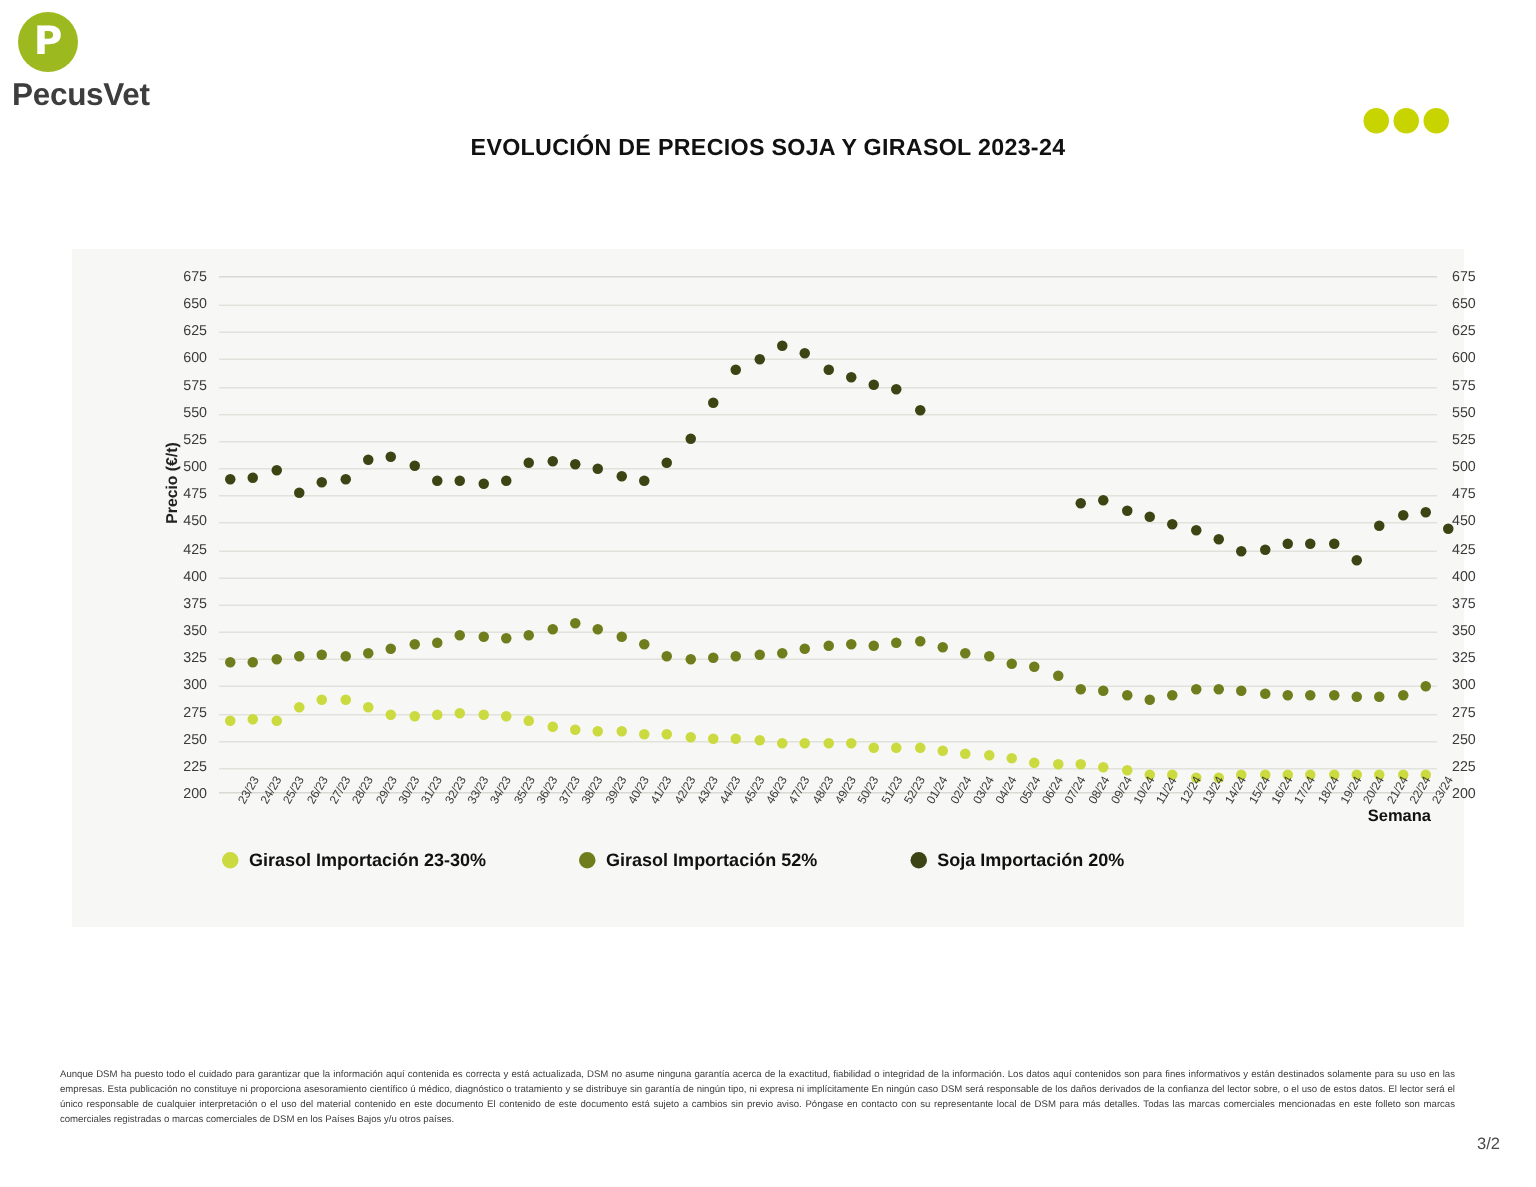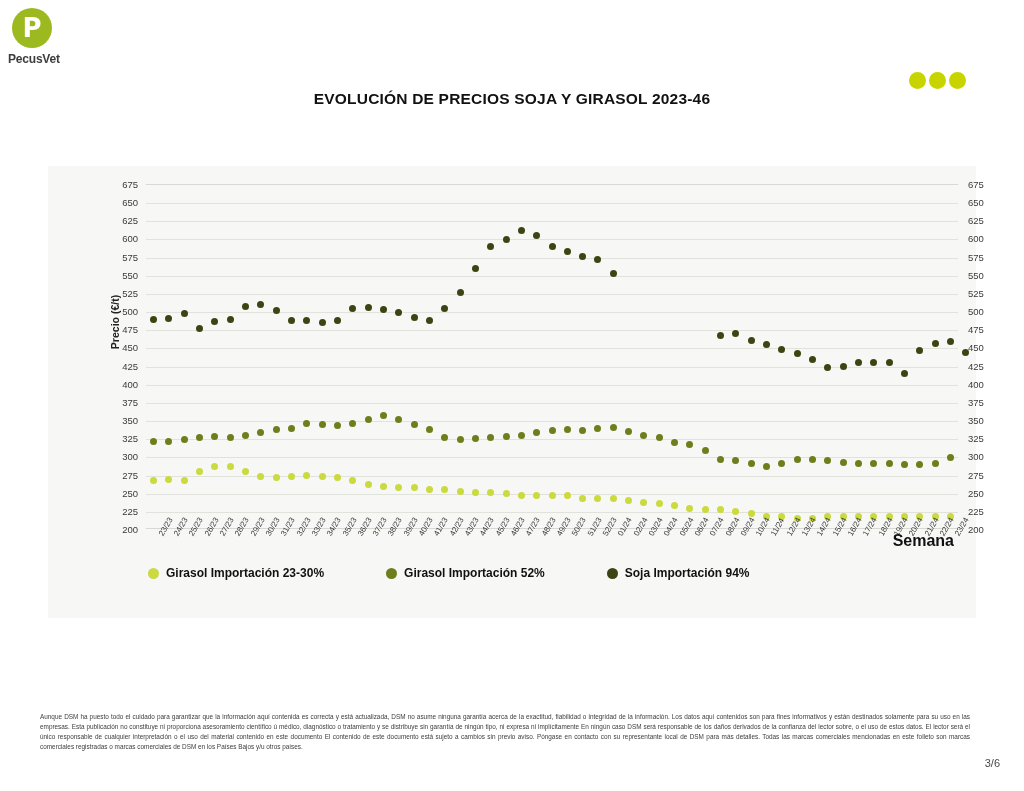--- a/index.html
+++ b/index.html
@@ -36,21 +36,21 @@
     left: 0; top: 0; right: 0; bottom: 0;
     color: #ffffff;
     font-size: 26px;
     font-weight: bold;
     line-height: 40px;
     text-align: center;
     font-family: "DejaVu Sans", sans-serif;
   }
   .logo-text {
     margin-top: 4px;
-    font-size: 12px;
+    font-size: 21px;
     font-weight: bold;
     color: #3d3d3d;
     letter-spacing: -0.2px;
   }
   .dots {
     position: absolute;
     right: 58px;
     top: 72px;
     display: flex;
     gap: 3px;
@@ -149,21 +149,21 @@
     color: #3a3a3a;
     transform: rotate(-60deg);
     transform-origin: left top;
     white-space: nowrap;
     letter-spacing: -0.1px;
   }
   .semana-label {
     position: absolute;
     right: 22px;
     bottom: 68px;
-    font-size: 16px;
+    font-size: 11px;
     font-weight: bold;
     color: #111;
   }
   .legend {
     position: absolute;
     left: 100px;
     right: 20px;
     bottom: 38px;
     display: flex;
     gap: 62px;
@@ -211,21 +211,21 @@
   </div>
   <div class="logo-text">PecusVet</div>
 </div>
 
 <div class="dots">
   <span></span>
   <span></span>
   <span></span>
 </div>
 
-<div class="page-title">EVOLUCIÓN DE PRECIOS SOJA Y GIRASOL 2023-46</div>
+<div class="page-title">EVOLUCIÓN DE PRECIOS SOJA Y GIRASOL 2023-24</div>
 
 <div class="chart-panel">
   <div class="plot-wrap">
     <div class="y-axis-title">Precio (€/t)</div>
     <div class="plot-area" id="plot-area">
         <div class="ytick-left" style="top: 339px; left: -48px;">200</div>
         <div class="ytick-right" style="top: 339px; left: 822px;">200</div>
         <div class="gridline" style="top: 326.842px;"></div>
         <div class="ytick-left" style="top: 320.842px; left: -48px;">225</div>
         <div class="ytick-right" style="top: 320.842px; left: 822px;">225</div>
@@ -500,19 +500,19 @@
       <div class="legend-item">
         <span class="legend-swatch" style="background: rgb(202, 218, 63);"></span>
         <span>Girasol Importación 23-30%</span>
       </div>
       <div class="legend-item">
         <span class="legend-swatch" style="background: rgb(111, 125, 28);"></span>
         <span>Girasol Importación 52%</span>
       </div>
       <div class="legend-item">
         <span class="legend-swatch" style="background: rgb(61, 68, 19);"></span>
-        <span>Soja Importación 94%</span>
+        <span>Soja Importación 20%</span>
       </div>
     </div>
 </div>
 
 <div class="footer">Aunque DSM ha puesto todo el cuidado para garantizar que la información aquí contenida es correcta y está actualizada, DSM no asume ninguna garantía acerca de la exactitud, fiabilidad o integridad de la información. Los datos aquí contenidos son para fines informativos y están destinados solamente para su uso en las empresas. Esta publicación no constituye ni proporciona asesoramiento científico ú médico, diagnóstico o tratamiento y se distribuye sin garantía de ningún tipo, ni expresa ni implícitamente En ningún caso DSM será responsable de los daños derivados de la confianza del lector sobre, o el uso de estos datos. El lector será el único responsable de cualquier interpretación o el uso del material contenido en este documento El contenido de este documento está sujeto a cambios sin previo aviso. Póngase en contacto con su representante local de DSM para más detalles. Todas las marcas comerciales mencionadas en este folleto son marcas comerciales registradas o marcas comerciales de DSM en los Países Bajos y/u otros países.</div>
-<div class="page-num">3/6</div>
+<div class="page-num">3/2</div>
 
 </body></html>

